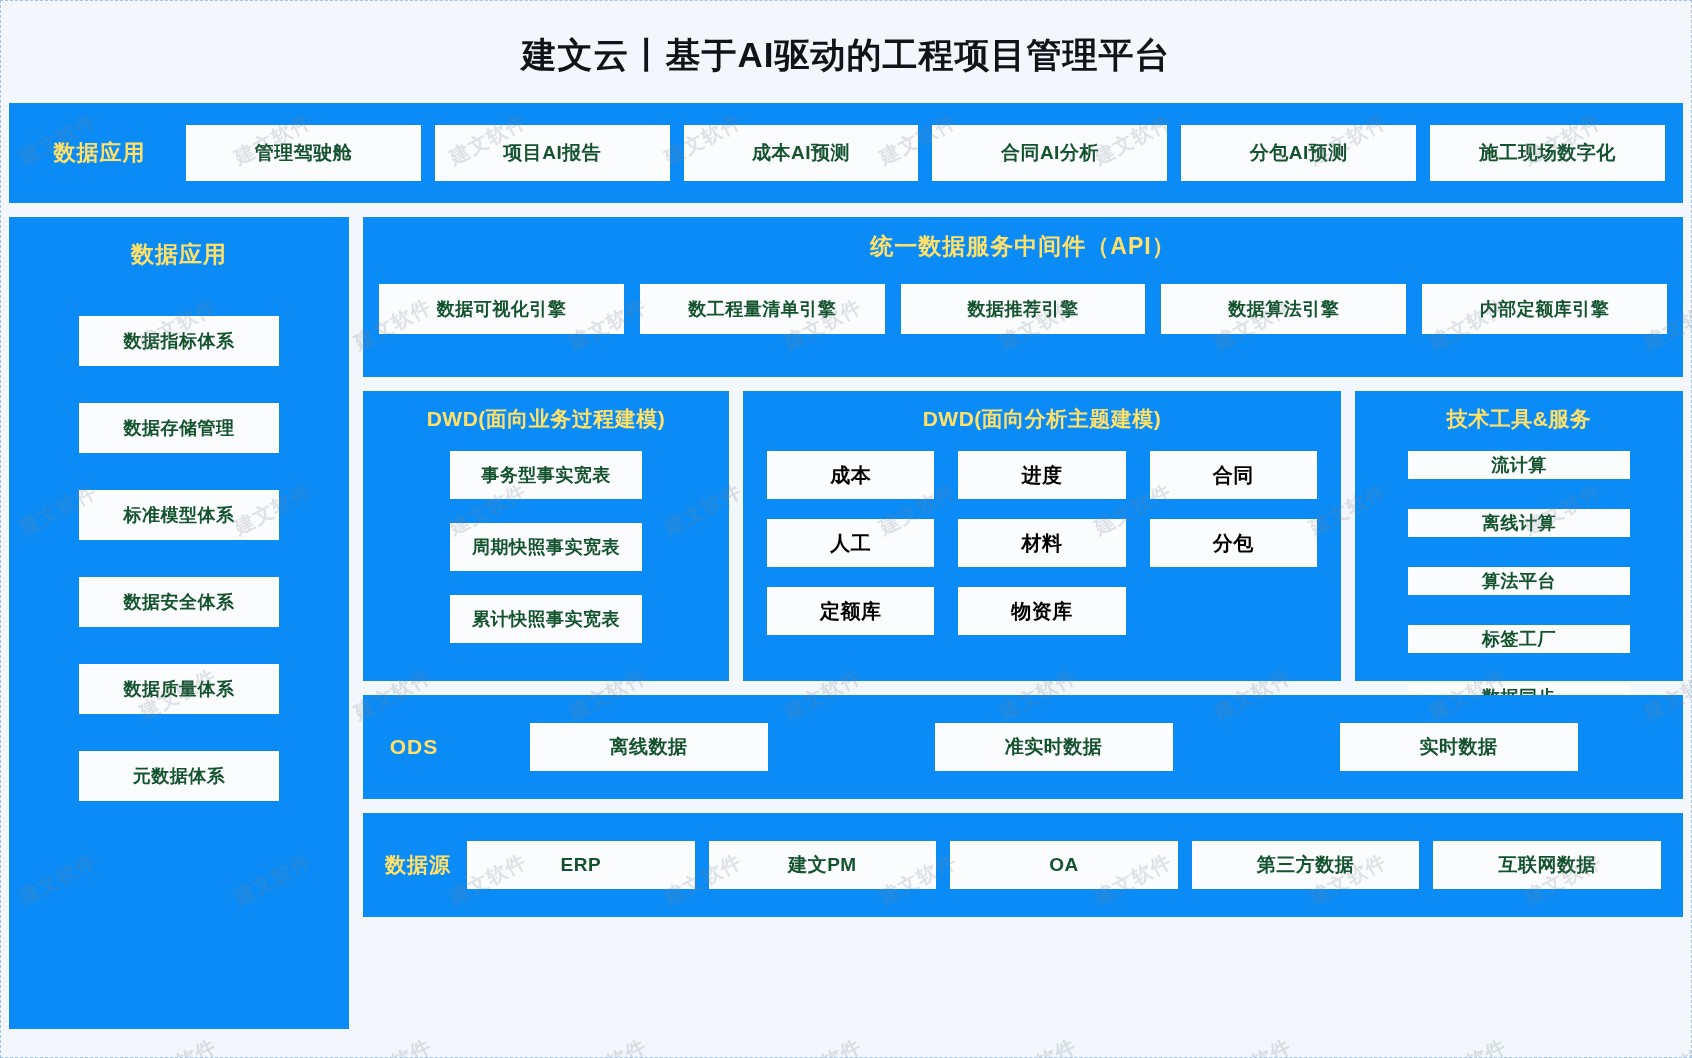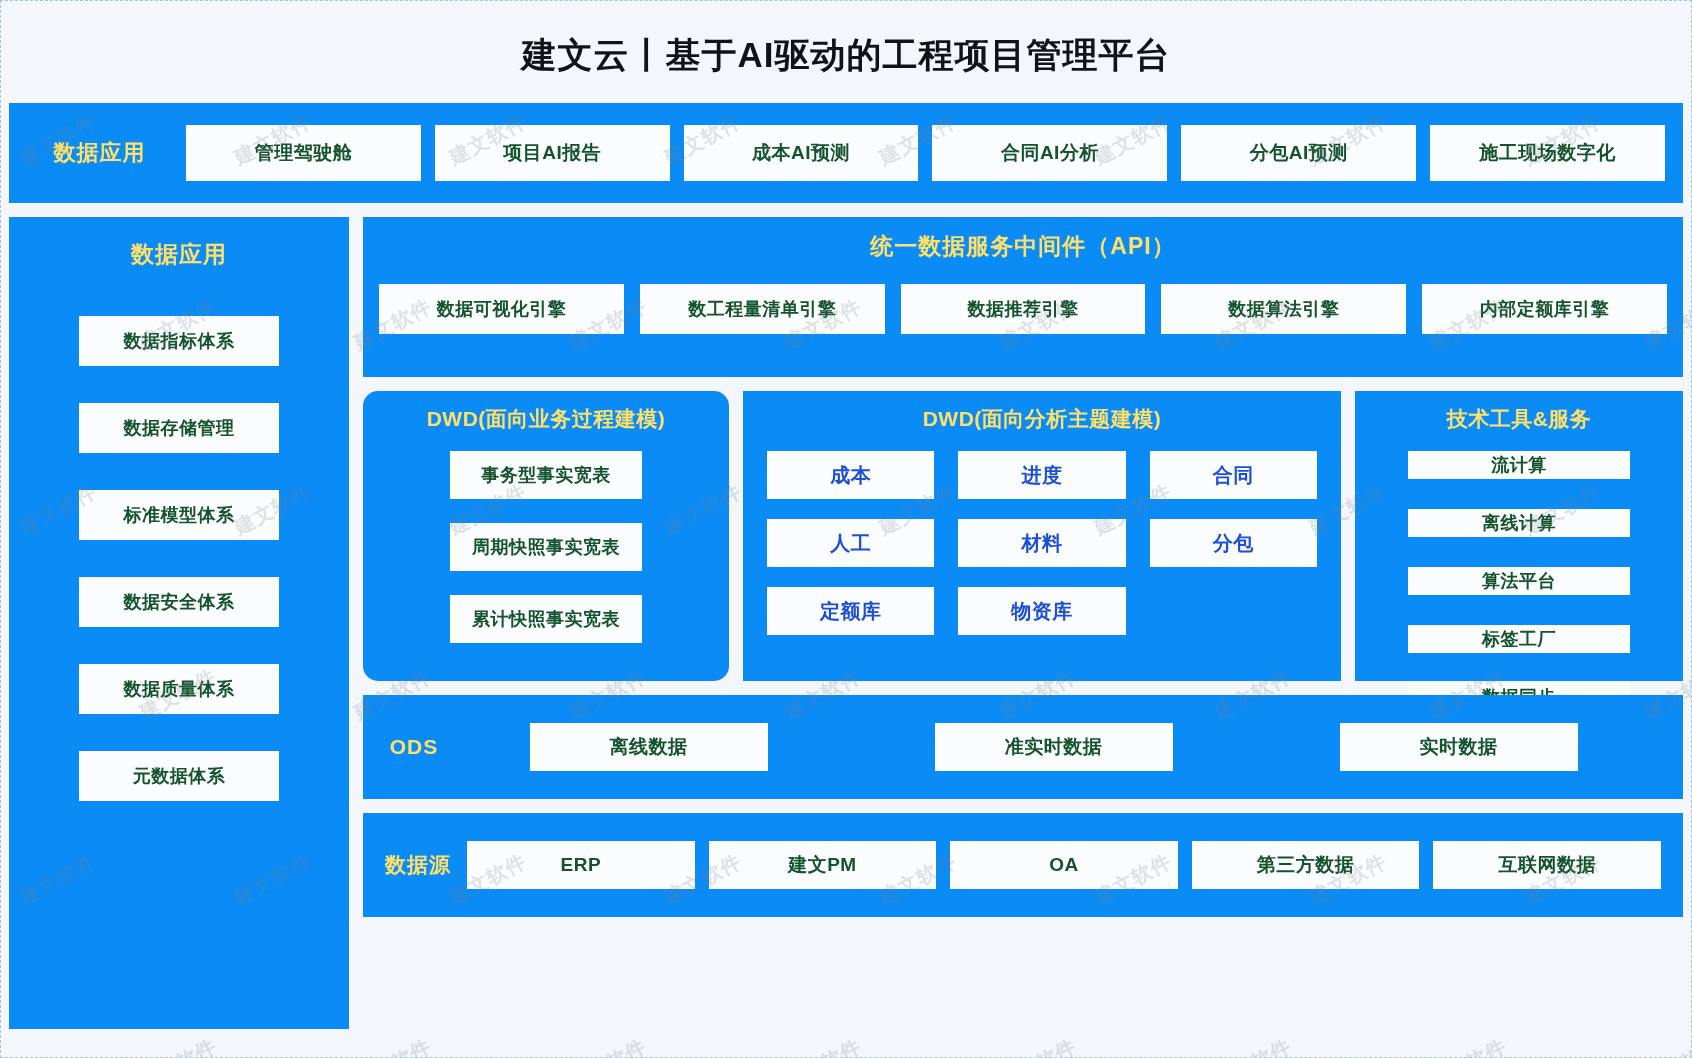--- a/index.html
+++ b/index.html
@@ -169,38 +169,38 @@
     flex-direction: column;
   }
   .mid-title {
     color: #ffe169;
     font-size: 21px;
     font-weight: 700;
     text-align: center;
     margin-bottom: 18px;
     letter-spacing: 0.5px;
   }
-  .dwd-proc { flex: 0 0 366px; border-radius: 15px; }
+  .dwd-proc { flex: 0 0 366px; }
   .dwd-proc .chip {
     height: 48px;
     width: 192px;
     margin: 0 auto 24px auto;
     font-size: 18px;
   }
 
   .dwd-topic { flex: 1 1 auto; }
   .topic-grid {
     display: grid;
     grid-template-columns: repeat(3, 1fr);
     gap: 20px 24px;
     padding: 0 6px;
   }
   .topic-grid .chip {
     height: 48px;
-    color: #1d4ed8;
+    color: #000000;
     font-size: 20px;
   }
 
   .tools { flex: 0 0 328px; padding-top: 14px; align-items: center; }
   .tools .chip {
     height: 44px;
     width: 222px;
     margin: 0 auto 30px auto;
     font-size: 18px;
   }

